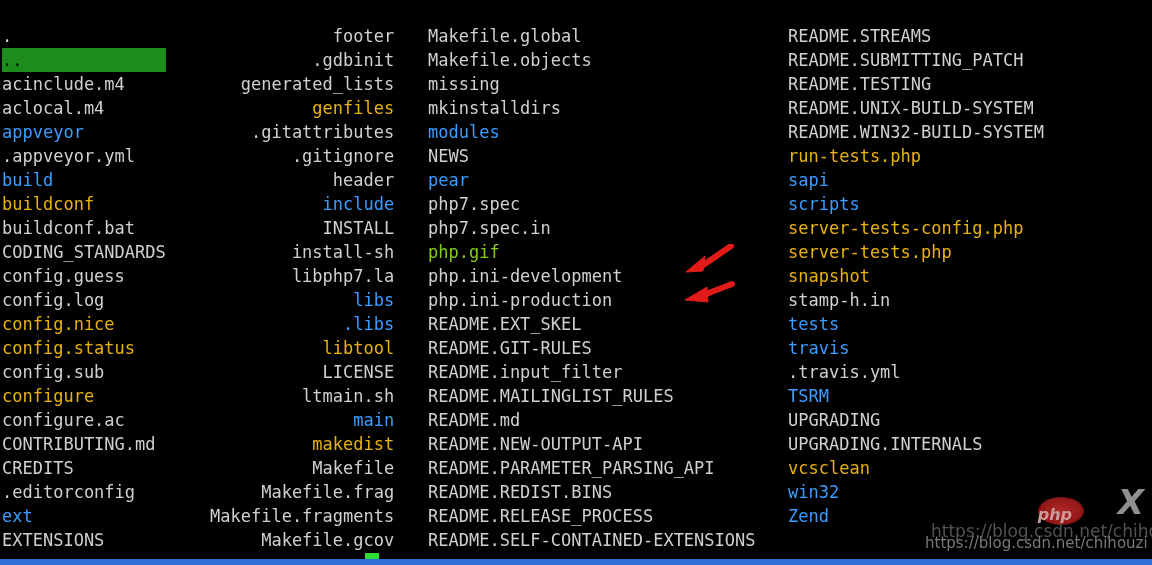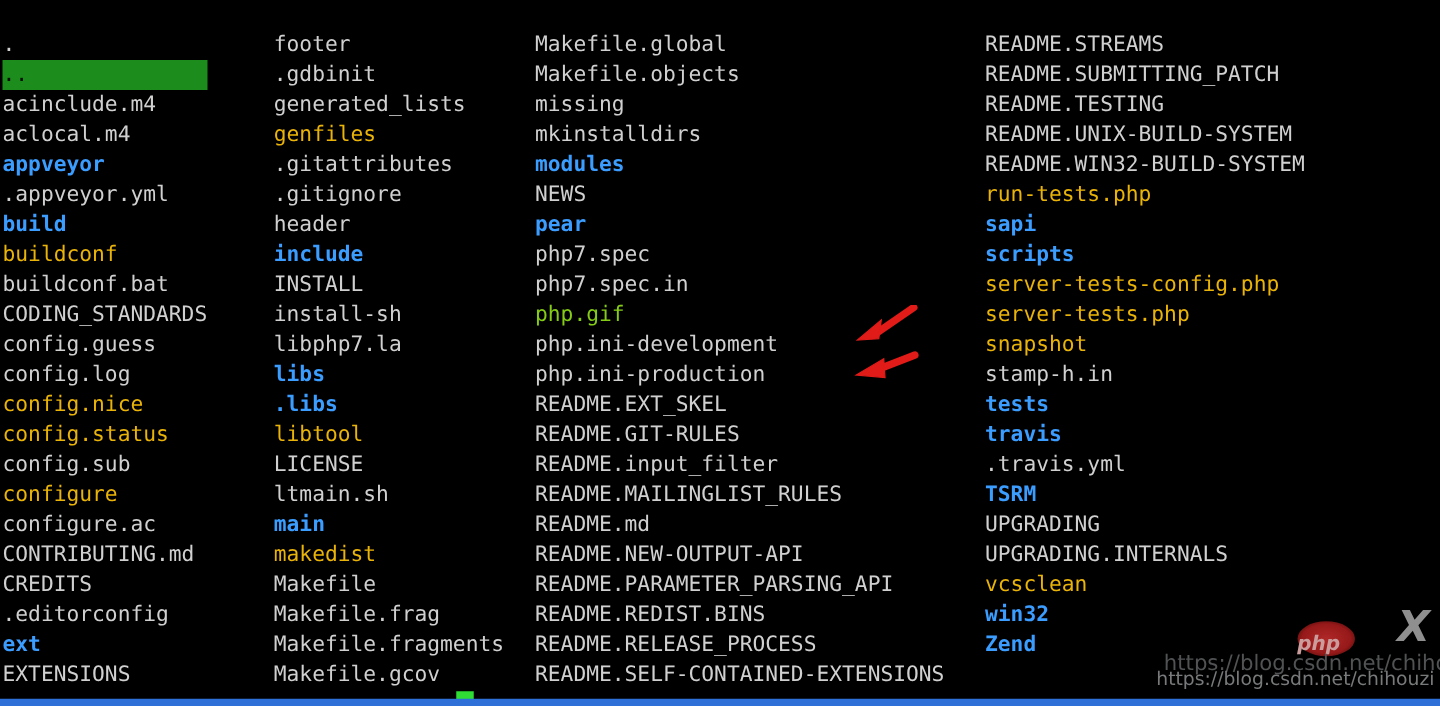--- a/index.html
+++ b/index.html
@@ -35,33 +35,33 @@
     left: 0;
     width: 1152px;
     height: 530px;
   }
   .col {
     position: absolute;
     top: 0;
     white-space: pre;
   }
   .col-0 { left: 2px; }
-  .col-1 { left: 219px; }
+  .col-1 { left: 210px; text-align: right; }
   .col-2 { left: 428px; }
   .col-3 { left: 788px; }
 
   .entry {
     height: 24px;
     line-height: 24px;
     white-space: pre;
     display: block;
   }
   
   .c-file   { color: #cfd0cf; }
-  .c-dir    { color: #3b9dff; font-weight: bold; }
+  .c-dir    { color: #3b9dff; }
   .c-exec   { color: #eab308; }
   .c-image  { color: #84cc16; }
   .c-sel    { color: #001000; background: #1c8c1c; }
 
   .cursor {
     position: absolute;
     left: 365px;
     top: 553px;
     width: 14px;
     height: 9px;

